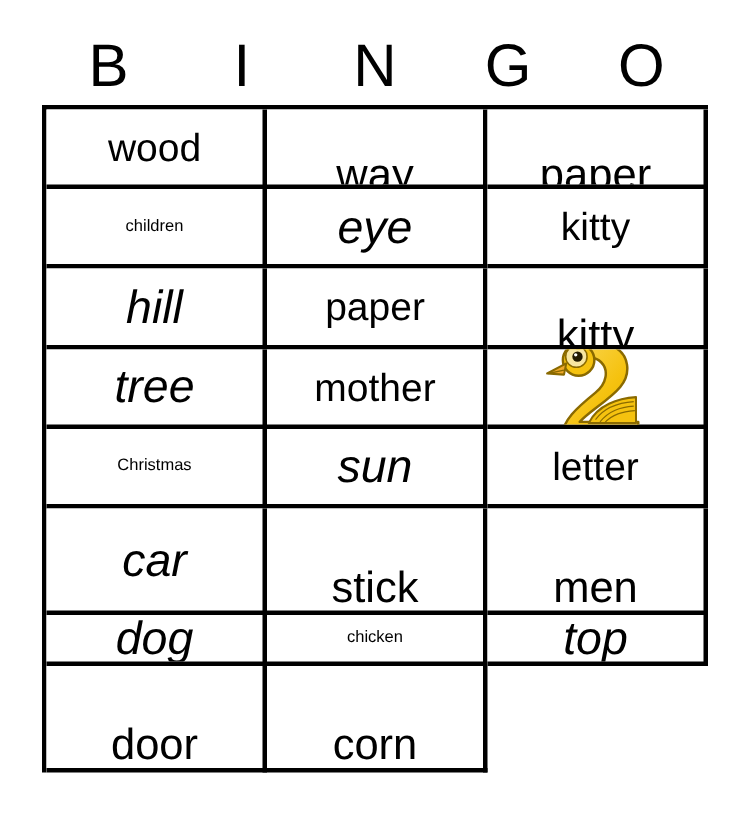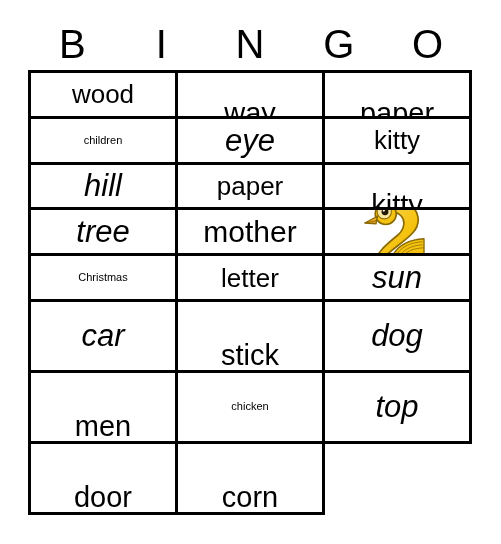--- a/index.html
+++ b/index.html
@@ -76,21 +76,21 @@
     font-family: "Liberation Sans", sans-serif;
     font-weight: 400;
     line-height: 1;
     color: #000000;
     white-space: nowrap;
   }
   
   .fs-xl  { font-size: 31px; font-style: italic; }
   .fs-lg  { font-size: 29px; margin-top: 39px; }
   .fs-md  { font-size: 26px; }
-  .fs-sm  { font-size: 30px; }
+  .fs-sm  { font-size: 26px; }
   .fs-xs  { font-size: 11px; }
 
   
   .cell.image-cell {
     padding: 0;
   }
   #duck-figure {
     width: 76px;
     height: 72px;
     display: block;
@@ -178,38 +178,38 @@
 
   <path d="M24 27 L7 36 L22 37 Z" fill="#f0a92a" stroke="#8a6a00" stroke-width="1.8" stroke-linejoin="round"></path>
   <path d="M8 36 L22 33" fill="none" stroke="#8a6a00" stroke-width="1.2"></path>
 </svg>
         </span>
       </div>
       <div class="cell">
         <span class="cell-text fs-xs">Christmas</span>
       </div>
       <div class="cell">
+        <span class="cell-text fs-xl">sun</span>
+      </div>
+      <div class="cell">
         <span class="cell-text fs-md">letter</span>
       </div>
       <div class="cell">
-        <span class="cell-text fs-xl">sun</span>
-      </div>
-      <div class="cell">
         <span class="cell-text fs-xl">car</span>
       </div>
       <div class="cell">
         <span class="cell-text fs-lg">stick</span>
       </div>
       <div class="cell">
+        <span class="cell-text fs-lg">men</span>
+      </div>
+      <div class="cell">
         <span class="cell-text fs-xl">dog</span>
       </div>
       <div class="cell">
-        <span class="cell-text fs-lg">men</span>
-      </div>
-      <div class="cell">
         <span class="cell-text fs-xs">chicken</span>
       </div>
       <div class="cell">
         <span class="cell-text fs-xl">top</span>
       </div>
       <div class="cell">
         <span class="cell-text fs-lg">door</span>
       </div>
       <div class="cell">
         <span class="cell-text fs-lg">corn</span>

